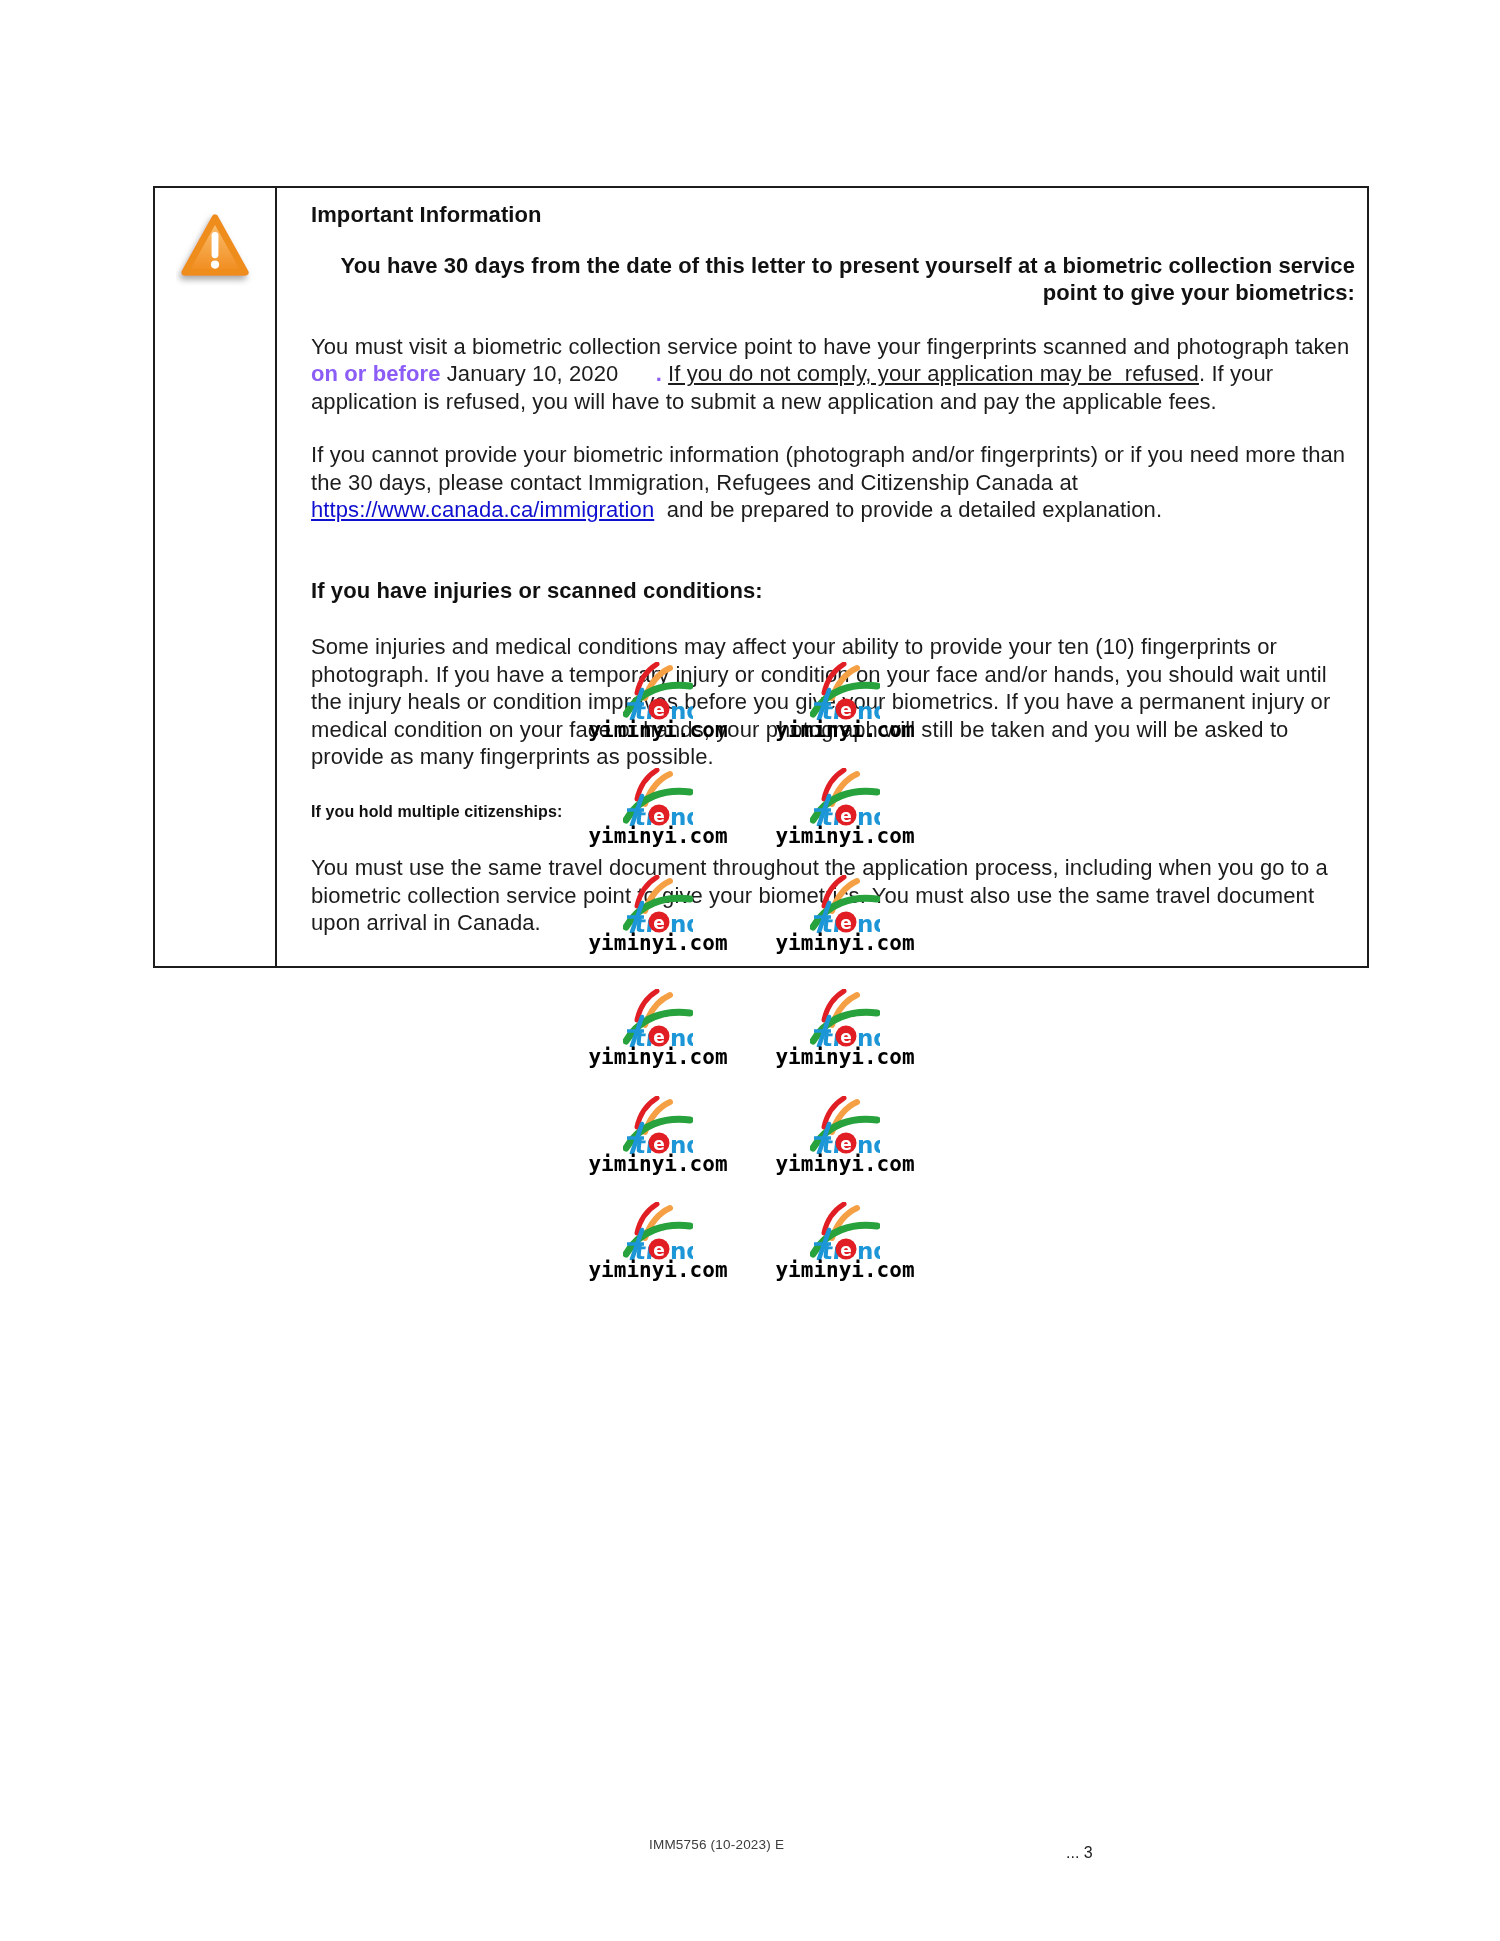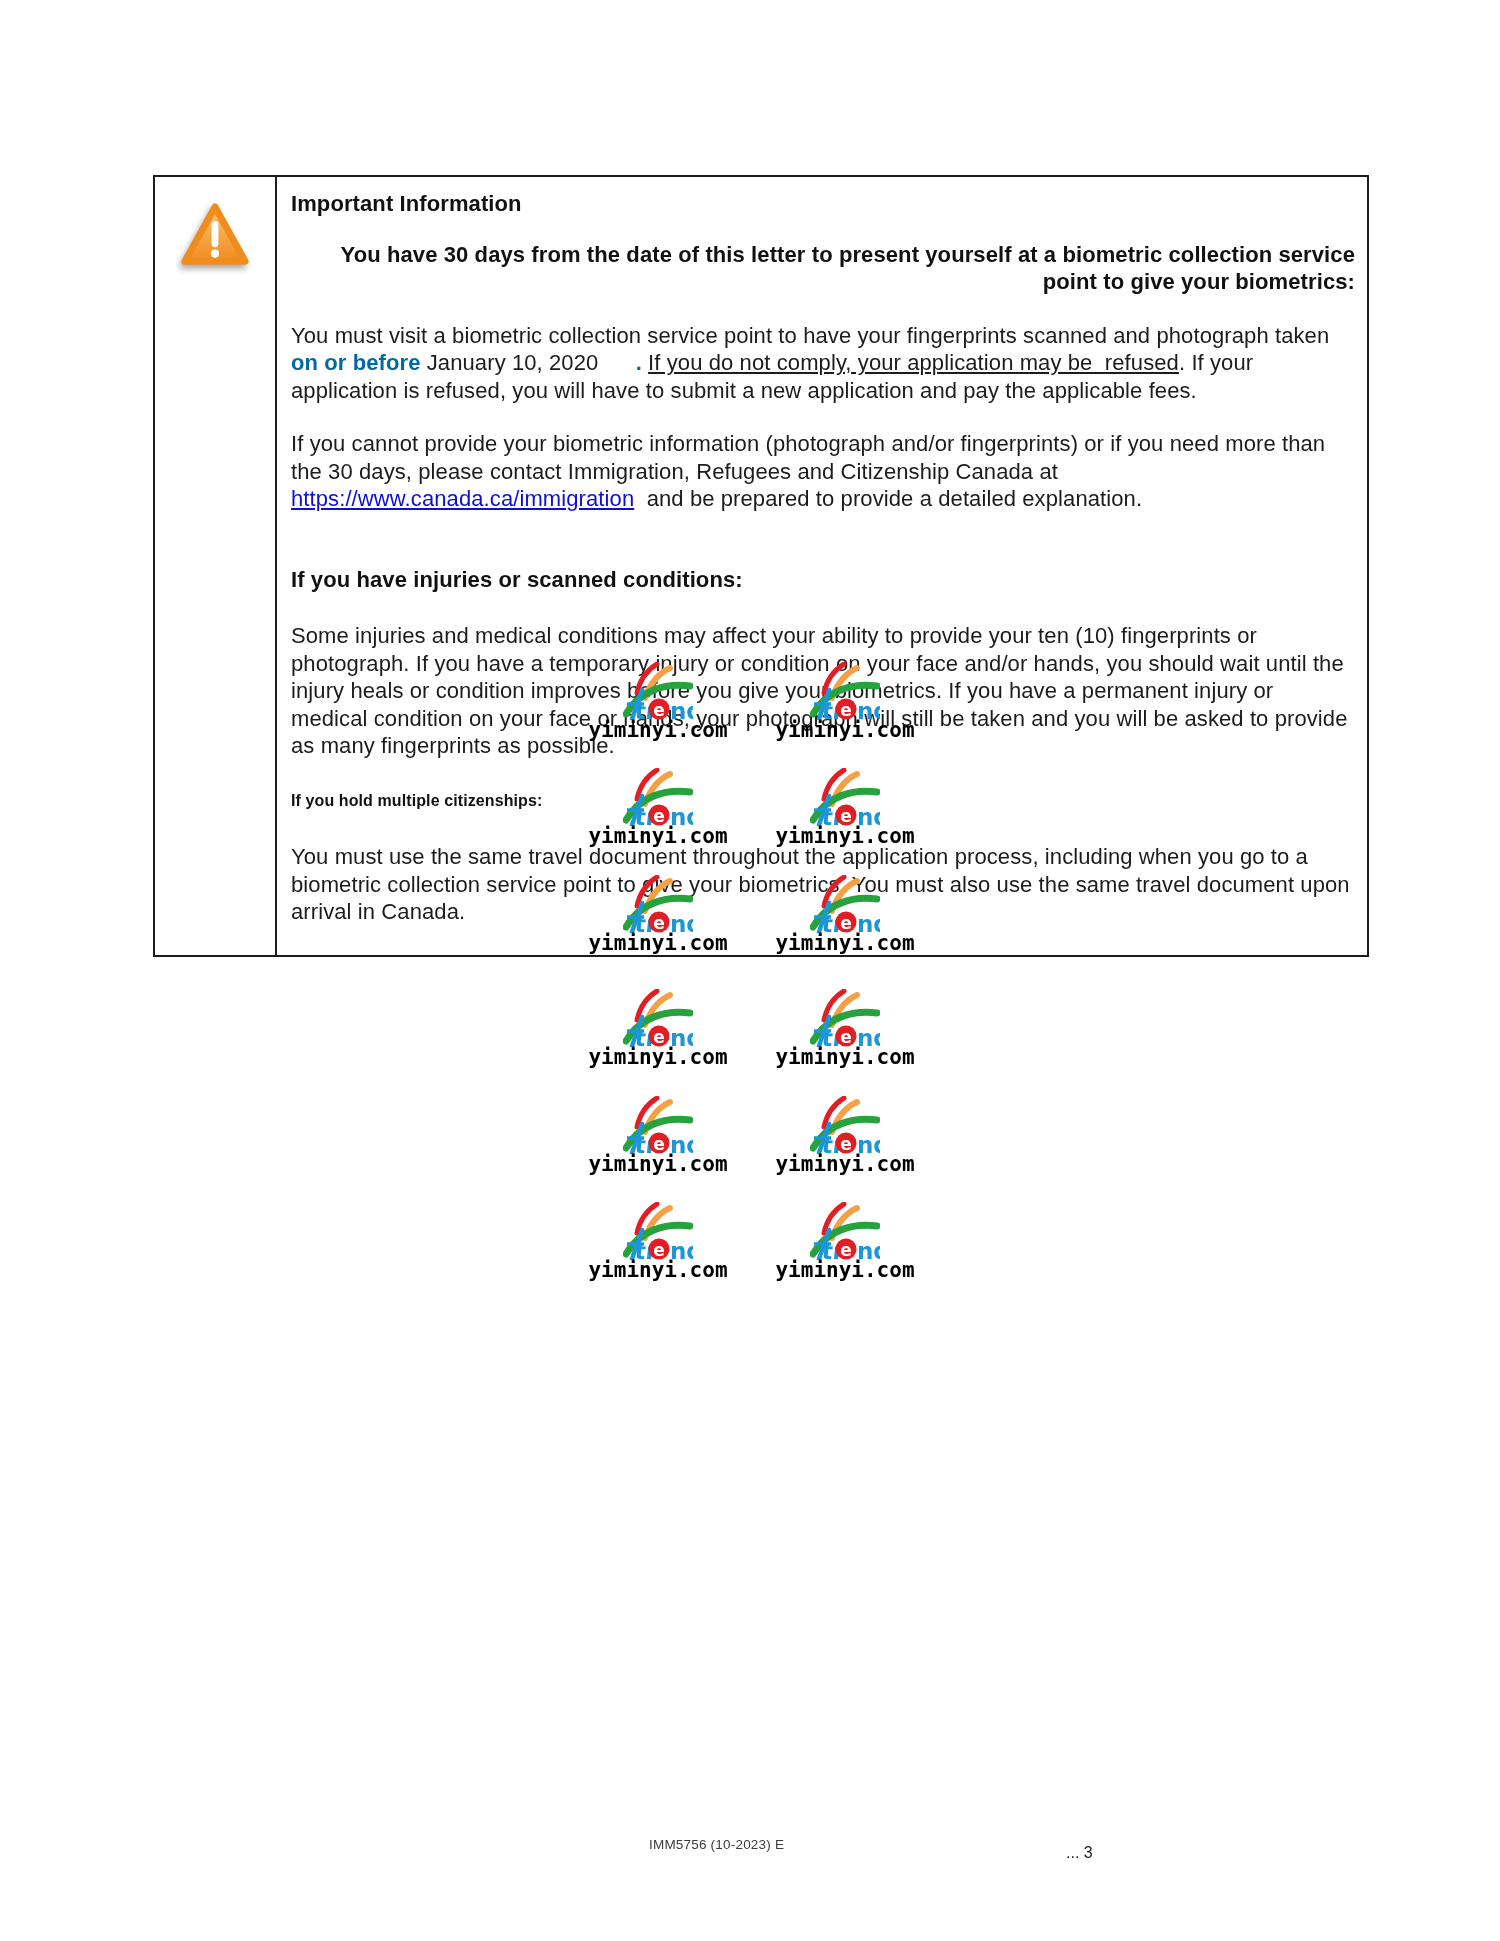--- a/index.html
+++ b/index.html
@@ -13,41 +13,41 @@
     --tri-border:#ee8c1f;
     --ink:#1c1c1c;
   }
   html,body{margin:0;padding:0;}
   body{
     width:1500px;height:1941px;position:relative;background:#ffffff;
     font-family:"Liberation Sans", sans-serif;color:var(--ink);
     overflow:hidden;
   }
   .info-box{
-    position:absolute;left:153px;top:175px;width:1216px;height:782px;
-    box-sizing:border-box;border:2px solid #1c1c1c;display:flex;background:#fff;
+    position:absolute;left:153px;top:186px;width:1216px;height:782px;
+    box-sizing:border-box;border:2px solid #1c1c1c;display:flex;background:#fff;gap:20px;
   }
   .icon-cell{
     width:122px;flex:none;box-sizing:border-box;border-right:2px solid #1c1c1c;
     display:flex;justify-content:center;align-items:flex-start;padding-top:22px;
   }
   .content-cell{
     flex:1;padding:13px 12px 0 14px;font-size:22px;line-height:27.5px;
     letter-spacing:0.1px;
   }
   .box-title{font-size:22px;font-weight:bold;margin:0;color:#111;}
   .intro{font-weight:bold;margin:23px 0 0;color:#111;text-align:right;}
   .p1{margin:26px 0 0;}
   .p2{margin:26px 0 0;}
   .h-injuries{font-size:22px;font-weight:bold;margin:53px 0 0;color:#111;}
   .p3{margin:29px 0 0;}
   .h-citizen{font-size:16px;font-weight:bold;margin:27px 0 0;color:#111;}
   .p4{margin:29px 0 0;}
   .ul{text-decoration:underline;text-align:center;}
-  b{color:#0369a1;}
+  b{color:#8b5cf6;}
   a.doc-link{color:var(--link);text-decoration:underline;cursor:pointer;}
 
   
   #wm-layer{position:absolute;left:0;top:0;width:1500px;height:1941px;pointer-events:none;z-index:5;}
   .wm{position:absolute;width:140px;text-align:center;mix-blend-mode:multiply;}
   .wm svg{display:block;margin:0 auto;}
   .wm-site{
     font-family:"DejaVu Sans Mono", monospace;font-weight:bold;font-size:21px;
     line-height:20px;color:#000000;letter-spacing:0px;white-space:nowrap;
   }

